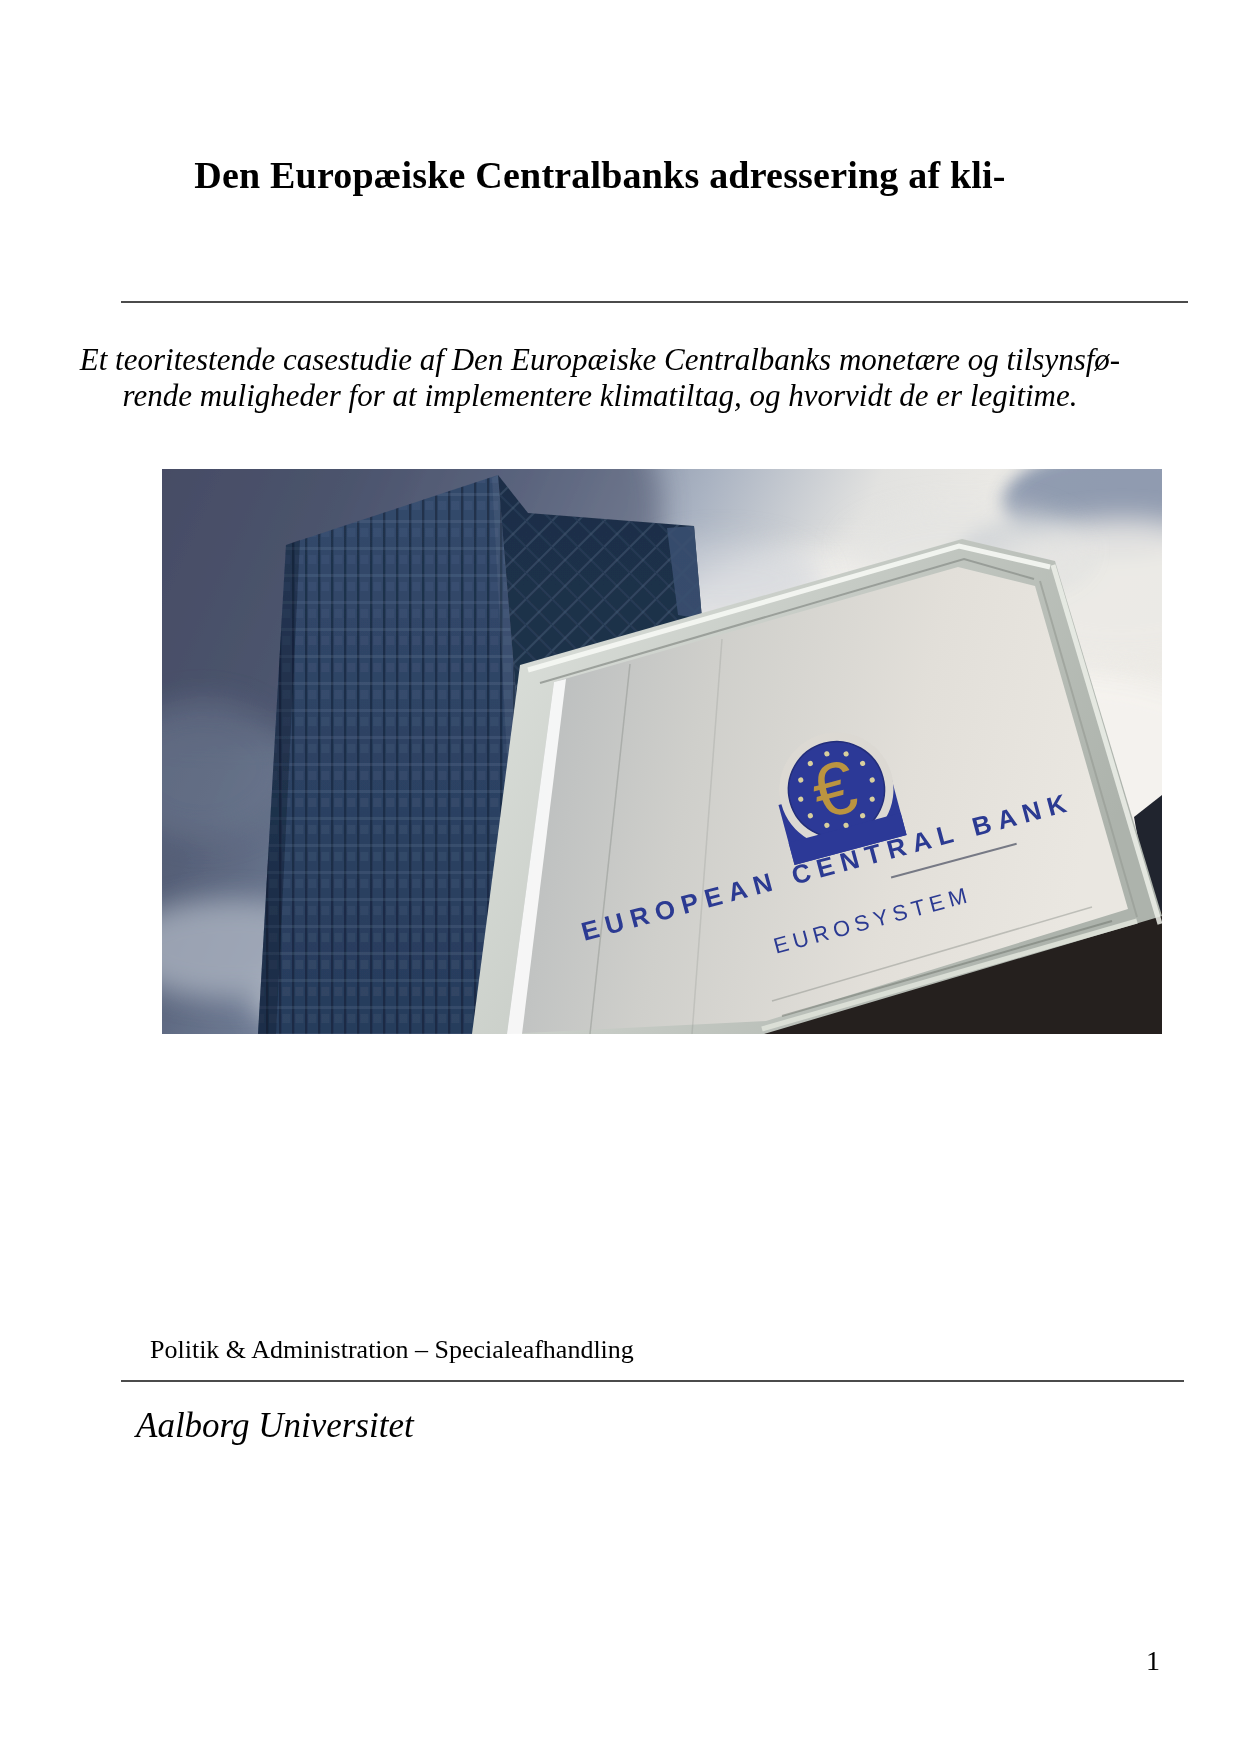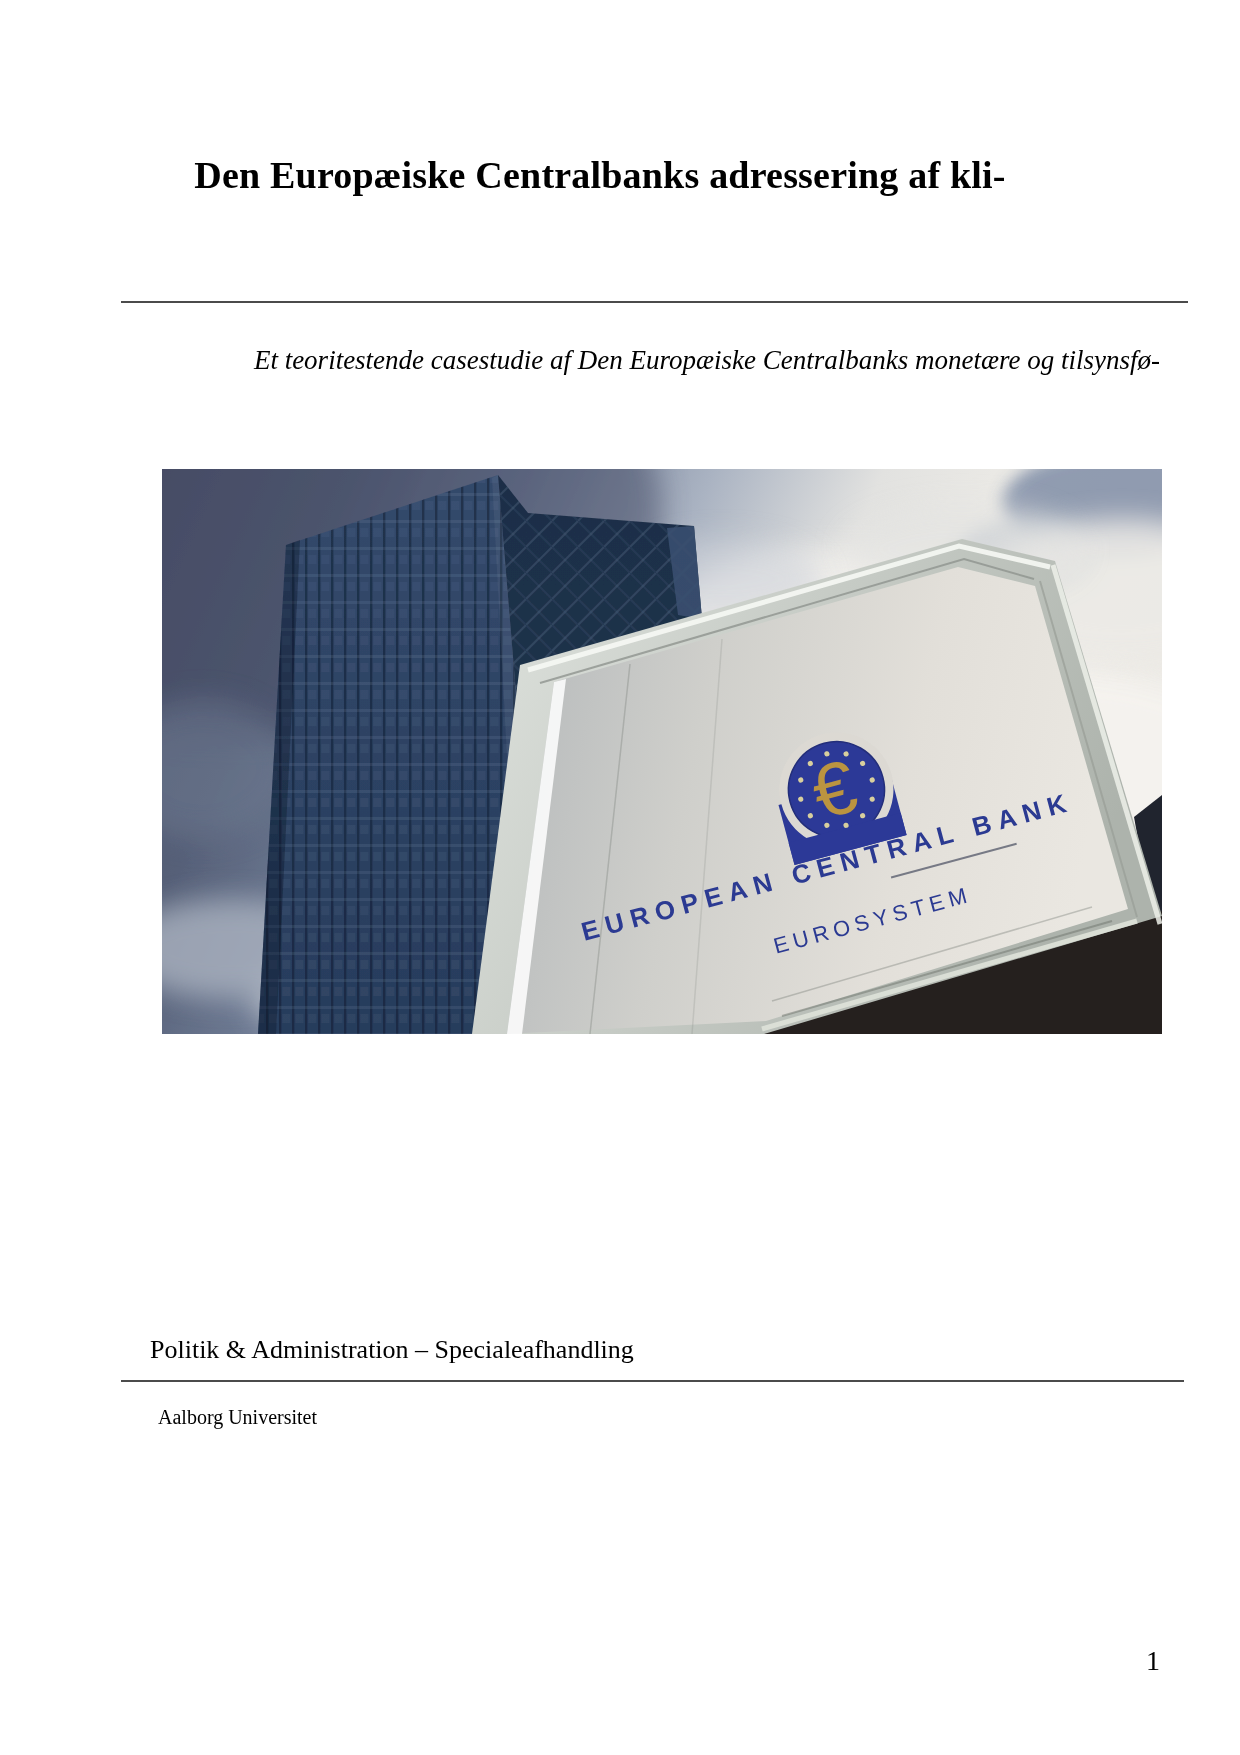--- a/index.html
+++ b/index.html
@@ -2,42 +2,43 @@
 <html><head>
 <meta charset="utf-8">
 <style>
   html,body{margin:0;padding:0;background:#ffffff;}
   .page{position:relative;width:1240px;height:1755px;background:#ffffff;overflow:hidden;
         font-family:"Liberation Serif", serif;color:#000;margin-left:40px;}
   .title{position:absolute;top:150px;left:0;width:1120px;text-align:center;
          font-size:38px;font-weight:bold;line-height:50px;letter-spacing:.2px;}
   .rule{position:absolute;height:2px;background:#4b4b4b;}
   .rule-title{top:301px;left:81px;width:1067px;}
-  .subtitle{position:absolute;top:342px;left:0;width:1120px;text-align:right;
-            font-size:27px;font-style:italic;line-height:36px;}
+  .subtitle{position:absolute;top:342px;left:0;width:1120px;text-align:center;
+            font-size:31px;font-style:italic;line-height:36px;}
   .photo{position:absolute;top:469px;left:122px;width:1000px;height:565px;overflow:hidden;}
   .program{position:absolute;top:1335px;left:110px;font-size:26px;}
   .rule-program{top:1380px;left:81px;width:1063px;}
-  .university{position:absolute;top:1406px;left:118px;font-size:20px;}
+  .university{position:absolute;top:1406px;left:96px;font-size:35px;font-style:italic;}
   .pagenum{position:absolute;top:1645px;right:120px;font-size:28px;}
   svg text{font-family:"Liberation Sans", sans-serif;}
 </style>
 </head>
 <body>
 
 <div class="page">
 
   <div class="title">
     <div>Den Europæiske Centralbanks adressering af kli-</div>
   </div>
 
   <div class="rule rule-title"></div>
 
   <div class="subtitle">
     <div>Et teoritestende casestudie af Den Europæiske Centralbanks monetære og tilsynsfø-</div>
+    <div>rende muligheder for at implementere klimatiltag, og hvorvidt de er legitime.</div>
   </div>
 
   <div class="photo">
     <svg width="1000" height="565" viewBox="0 0 1000 565">
       <defs>
         <linearGradient id="skyGrad" x1="0" y1="0" x2="1" y2="0.25">
           <stop offset="0" stop-color="#4a5168"></stop>
           <stop offset="0.18" stop-color="#566078"></stop>
           <stop offset="0.35" stop-color="#74819a"></stop>
           <stop offset="0.52" stop-color="#aab3c2"></stop>

